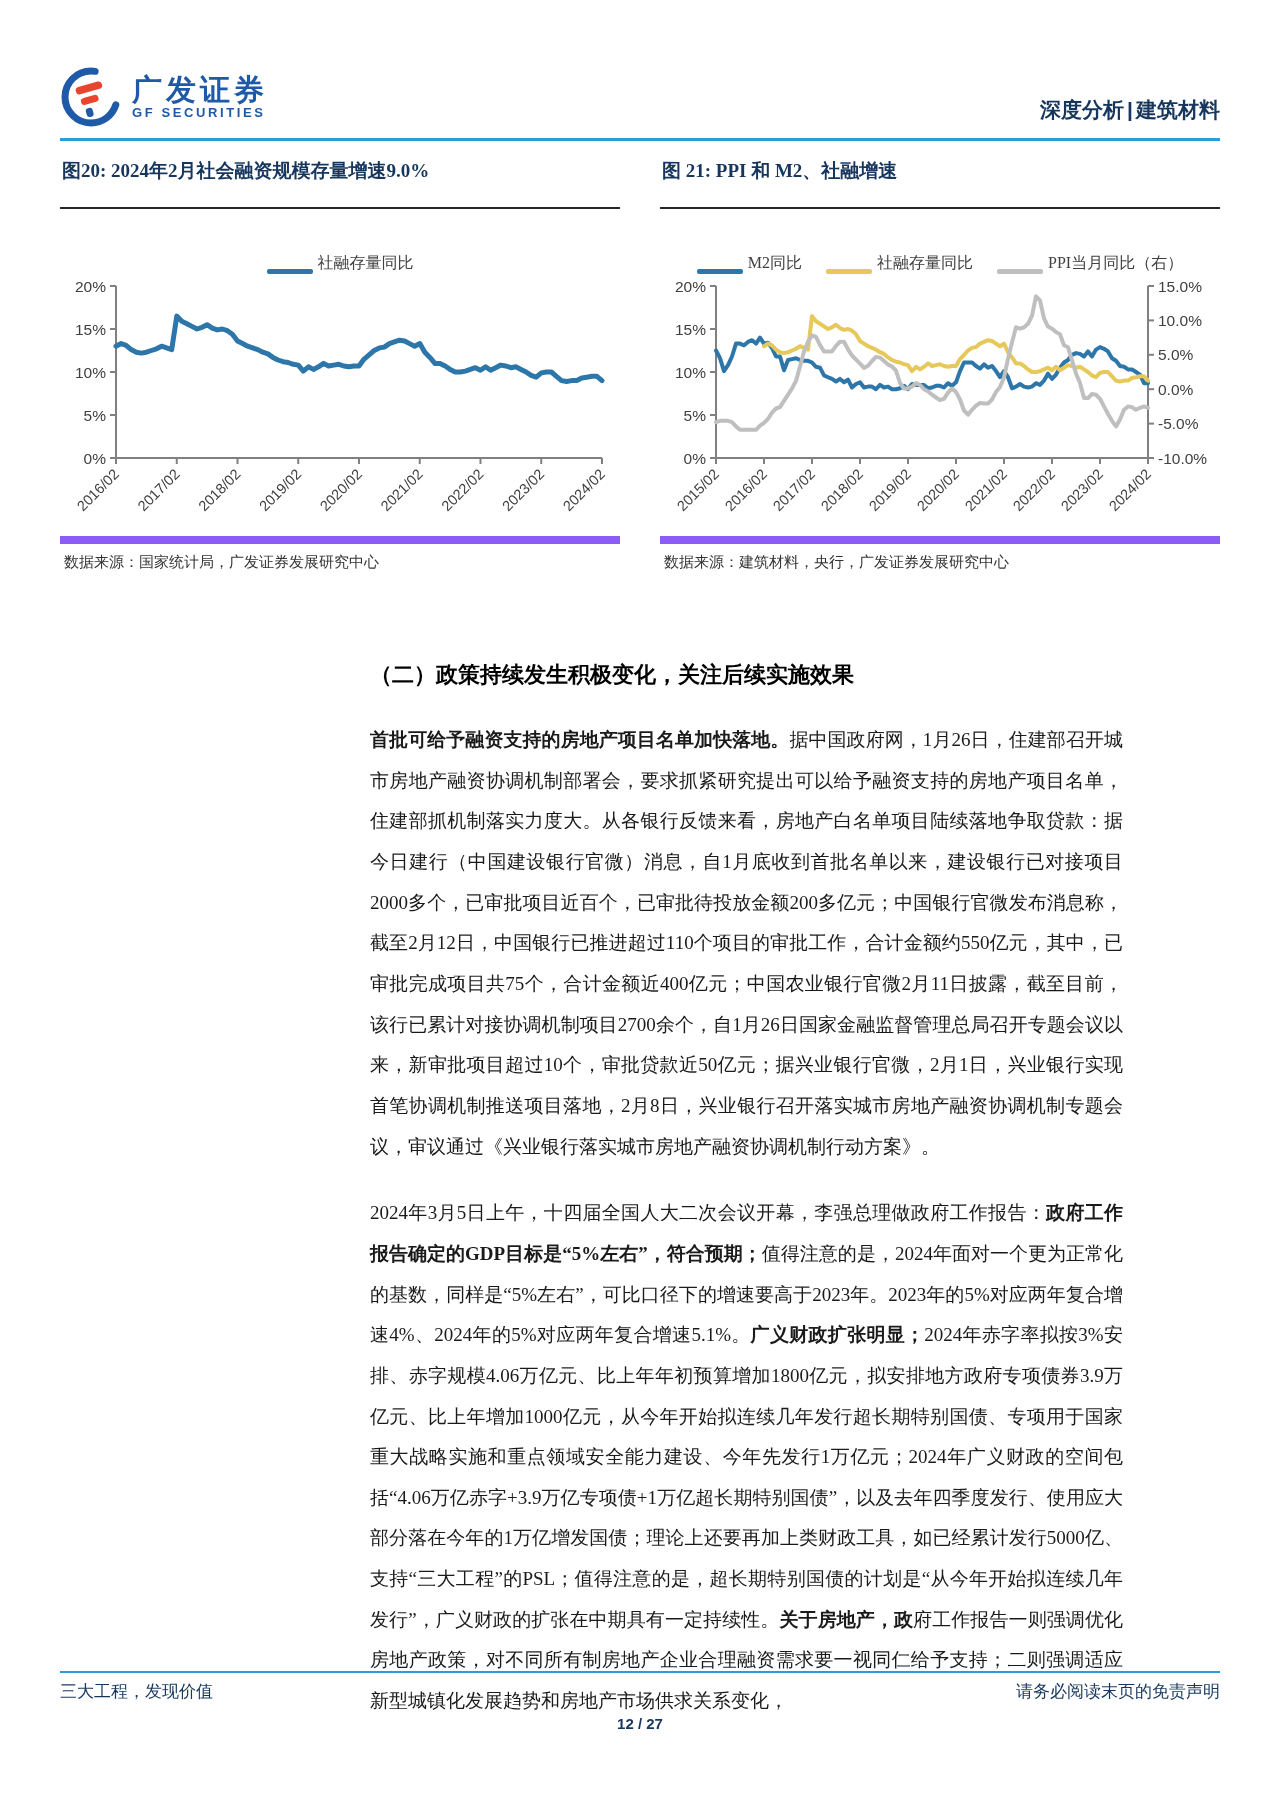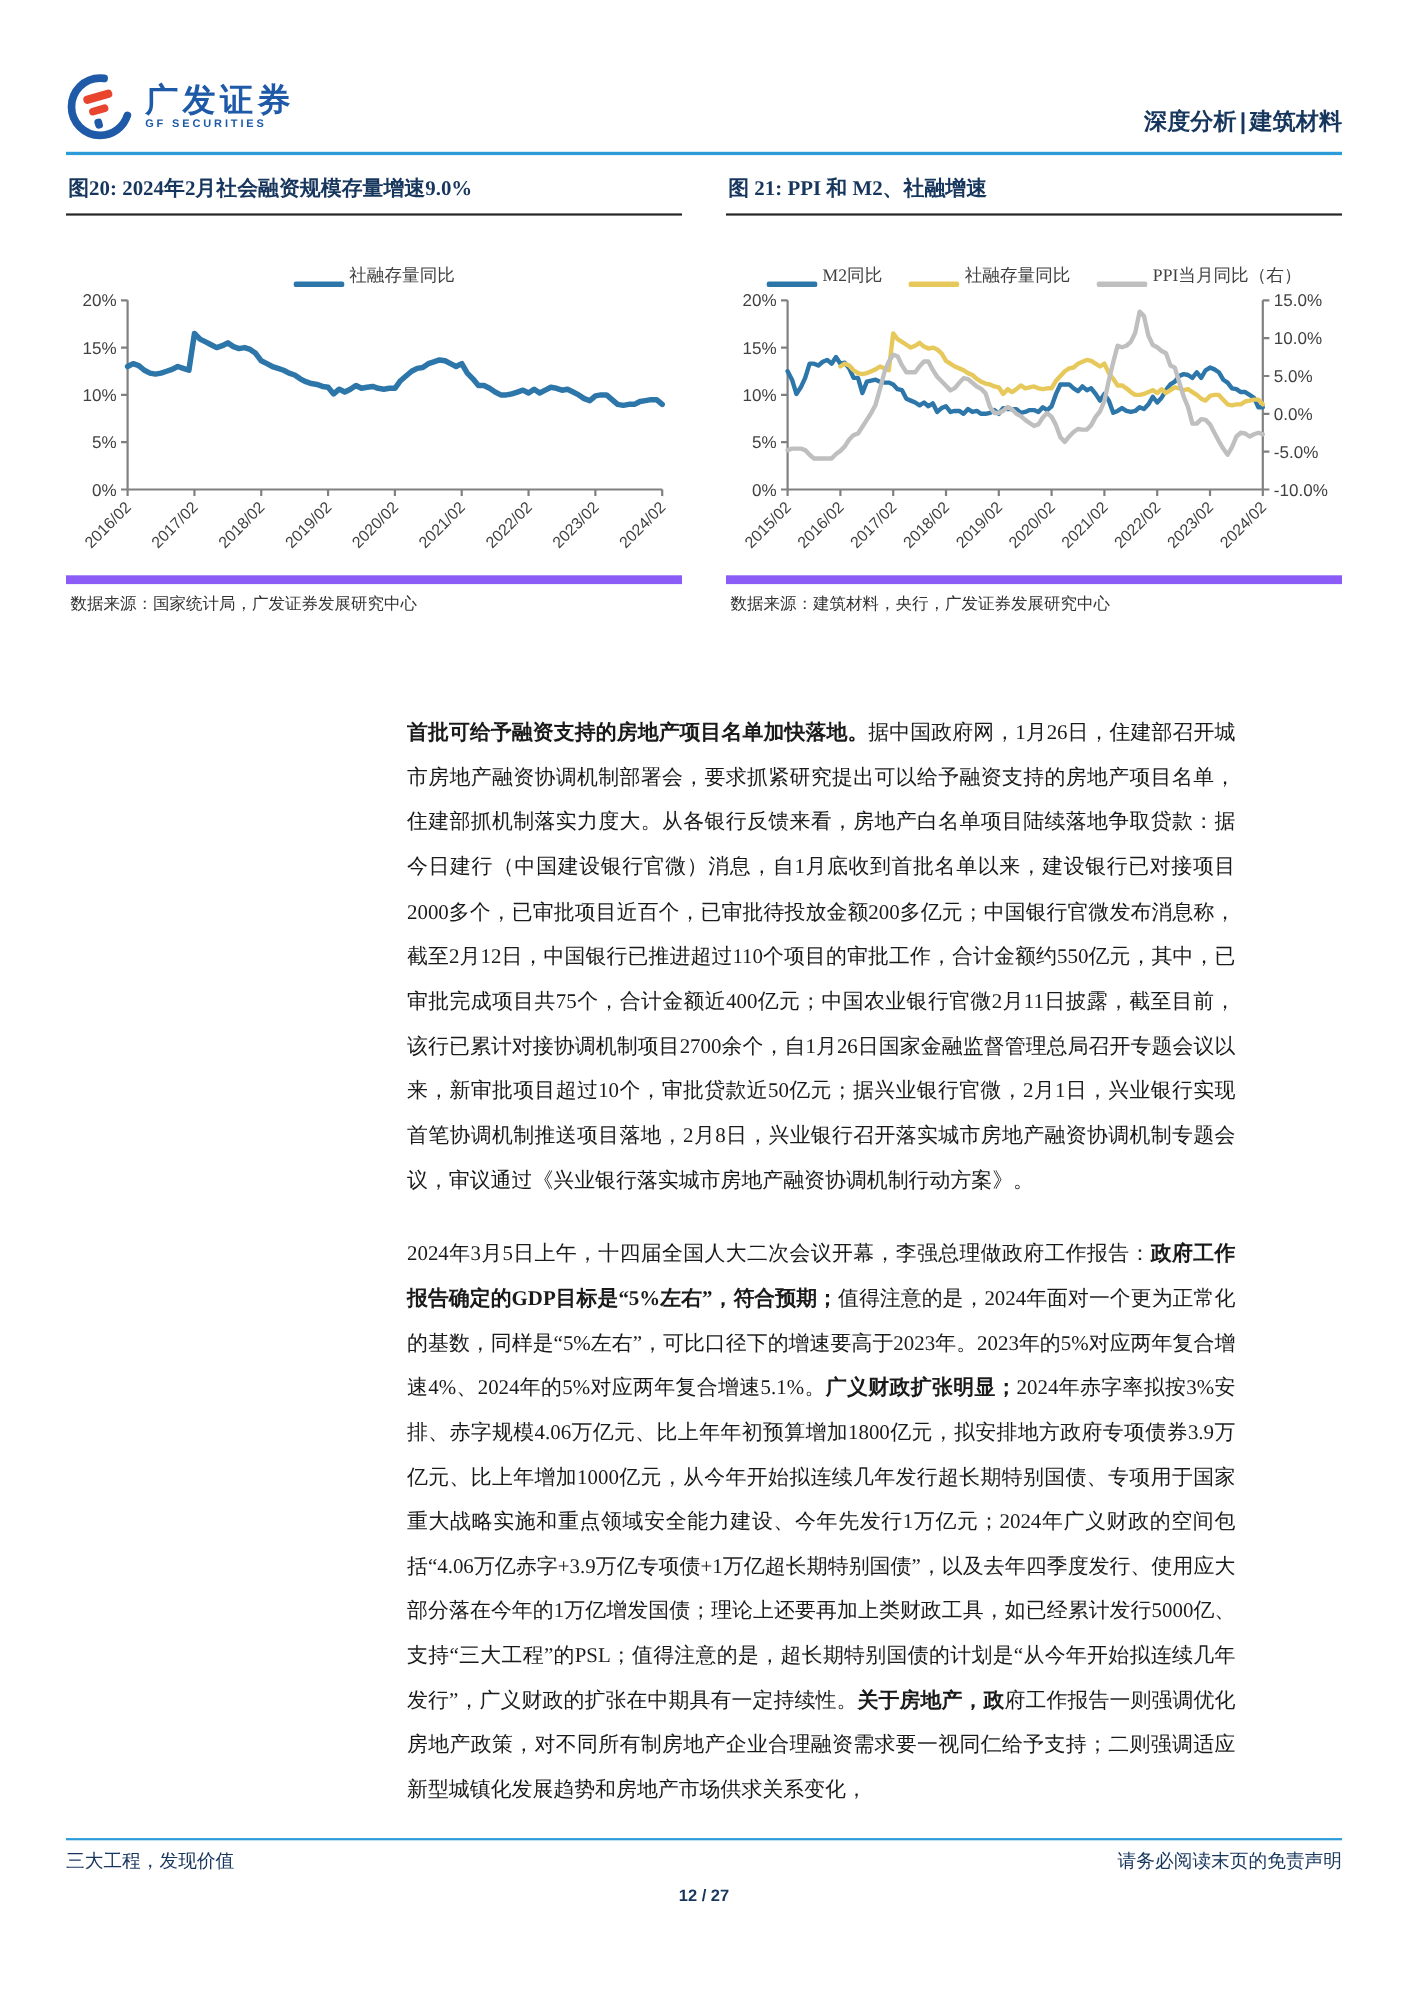--- a/index.html
+++ b/index.html
@@ -3,29 +3,29 @@
 <meta charset="utf-8">
 <style>
   html,body{margin:0;padding:0;background:#ffffff;}
   .page{position:relative;width:1280px;height:1809px;background:#fff;overflow:hidden;
         font-family:"Liberation Sans",sans-serif;color:#1a1a1a;}
   
   .hdr{display:flex;justify-content:space-between;align-items:flex-end;padding:66px 60px 10px 60px;}
   .logo{display:flex;align-items:center;gap:10px;}
   .logo-mark svg{display:block;}
   .logo-cn{font-size:30px;font-weight:bold;color:#1E5AA8;letter-spacing:4px;line-height:1.05;}
-  .logo-en{font-size:10px;font-weight:bold;color:#1E5AA8;letter-spacing:2.6px;}
+  .logo-en{font-size:13px;font-weight:bold;color:#1E5AA8;letter-spacing:2.6px;}
   .hdr-right{font-size:21px;font-weight:bold;color:#17365D;padding-bottom:4px;}
   .hdr-right .sep{margin:0 3px;}
   .hdr-rule{margin:0 60px;height:3px;background:#2B9CD8;}
   
   .charts-row{display:flex;gap:40px;margin:6px 60px 0 60px;}
   .figure{flex:1;min-width:0;}
   .fig-title{font-size:19px;font-weight:bold;color:#17365D;margin:8px 0 0 0;
-             padding:3px 2px 10px 2px;border-bottom:2px solid #262626;
+             padding:3px 2px 23px 2px;border-bottom:2px solid #262626;
              font-family:"Liberation Serif",serif;}
   .legend{display:flex;justify-content:center;gap:24px;margin:44px 0 6px 0;
           font-size:16px;color:#404040;font-family:"Liberation Serif",serif;white-space:nowrap;}
   .legend-item{display:inline-flex;align-items:flex-end;gap:5px;}
   .swatch{display:inline-block;width:46px;height:5px;border-radius:2px;}
   .chart svg{display:block;}
   .chart svg text{font-family:"Liberation Sans",sans-serif;}
   .fig-source{border-top:8px solid #8b5cf6;margin-top:4px;padding:9px 4px 0 4px;
               font-size:15px;color:#333;font-family:"Liberation Serif",serif;}
   
@@ -168,20 +168,21 @@
             <path d="M56.0 70.5 L60.0 78.2 L64.0 91.1 L68.0 85.1 L72.0 76.5 L76.0 63.6 L80.0 63.6 L84.0 65.3 L88.0 61.9 L92.0 60.2 L96.0 63.6 L100.0 57.6 L104.0 63.6 L108.0 62.8 L112.0 67.9 L116.0 76.5 L120.0 76.5 L124.0 90.3 L128.0 80.0 L132.0 79.1 L136.0 78.2 L140.0 80.0 L144.0 80.8 L148.0 80.8 L152.0 82.5 L156.0 86.8 L160.0 87.7 L164.0 95.4 L168.0 97.2 L172.0 98.9 L176.0 101.5 L180.0 98.9 L184.0 102.3 L188.0 99.7 L192.0 107.5 L196.0 104.0 L200.0 102.3 L204.0 107.5 L208.0 106.6 L212.0 106.6 L216.0 109.2 L220.0 104.9 L224.0 107.5 L228.0 106.6 L232.0 109.2 L236.0 109.2 L240.0 108.3 L244.0 105.8 L248.0 109.2 L252.0 104.0 L256.0 104.9 L260.0 104.9 L264.0 104.9 L268.0 108.3 L272.0 107.5 L276.0 105.8 L280.0 105.8 L284.0 107.5 L288.0 103.2 L292.0 105.8 L296.0 102.3 L300.0 91.1 L304.0 82.5 L308.0 82.5 L312.0 82.5 L316.0 86.0 L320.0 88.6 L324.0 84.3 L328.0 87.7 L332.0 86.0 L336.0 91.1 L340.0 97.2 L344.0 91.1 L348.0 97.2 L352.0 108.3 L356.0 106.6 L360.0 104.0 L364.0 106.6 L368.0 107.5 L372.0 106.6 L376.0 103.2 L380.0 104.9 L384.0 100.6 L388.0 93.7 L392.0 98.9 L396.0 94.6 L400.0 87.7 L404.0 82.5 L408.0 80.0 L412.0 74.8 L416.0 73.1 L420.0 73.9 L424.0 76.5 L428.0 71.4 L432.0 76.5 L436.0 69.6 L440.0 67.1 L444.0 68.8 L448.0 71.4 L452.0 78.2 L456.0 80.8 L460.0 86.0 L464.0 86.8 L468.0 89.4 L472.0 89.4 L476.0 92.0 L480.0 94.6 L484.0 103.2 L488.0 103.2" fill="none" stroke="#2D76A9" stroke-width="4" stroke-linejoin="round" stroke-linecap="round"></path>
             <path d="M104.0 66.2 L108.0 63.6 L112.0 65.3 L116.0 69.6 L120.0 72.2 L124.0 73.1 L128.0 72.2 L132.0 70.5 L136.0 68.8 L140.0 66.2 L144.0 67.9 L148.0 69.6 L152.0 36.1 L156.0 41.3 L160.0 43.8 L164.0 46.4 L168.0 49.0 L172.0 47.3 L176.0 44.7 L180.0 48.1 L184.0 49.9 L188.0 49.0 L192.0 50.7 L196.0 54.2 L200.0 61.0 L204.0 63.6 L208.0 66.2 L212.0 67.9 L216.0 69.6 L220.0 72.2 L224.0 73.9 L228.0 77.4 L232.0 80.0 L236.0 81.7 L240.0 82.5 L244.0 84.3 L248.0 85.1 L252.0 91.1 L256.0 86.8 L260.0 89.4 L264.0 86.8 L268.0 83.4 L272.0 86.0 L276.0 85.1 L280.0 84.3 L284.0 86.0 L288.0 86.8 L292.0 86.0 L296.0 86.0 L300.0 79.1 L304.0 74.8 L308.0 70.5 L312.0 67.9 L316.0 67.1 L320.0 63.6 L324.0 61.9 L328.0 60.2 L332.0 61.0 L336.0 63.6 L340.0 66.2 L344.0 63.6 L348.0 72.2 L352.0 77.4 L356.0 83.4 L360.0 83.4 L364.0 86.0 L368.0 89.4 L372.0 92.0 L376.0 92.0 L380.0 91.1 L384.0 89.4 L388.0 87.7 L392.0 90.3 L396.0 86.8 L400.0 90.3 L404.0 87.7 L408.0 85.1 L412.0 86.0 L416.0 87.7 L420.0 86.8 L424.0 89.4 L428.0 92.0 L432.0 95.4 L436.0 97.2 L440.0 92.9 L444.0 92.0 L448.0 92.0 L452.0 96.3 L456.0 100.6 L460.0 101.5 L464.0 100.6 L468.0 100.6 L472.0 98.0 L476.0 97.2 L480.0 96.3 L484.0 96.3 L488.0 100.6" fill="none" stroke="#E7C95B" stroke-width="4" stroke-linejoin="round" stroke-linecap="round"></path>
             <path d="M56.0 142.2 L60.0 140.8 L64.0 140.8 L68.0 140.8 L72.0 142.2 L76.0 146.4 L80.0 149.8 L84.0 149.8 L88.0 149.8 L92.0 149.8 L96.0 149.8 L100.0 145.7 L104.0 142.9 L108.0 138.8 L112.0 132.6 L116.0 128.5 L120.0 127.1 L124.0 120.9 L128.0 114.7 L132.0 108.5 L136.0 100.9 L140.0 86.5 L144.0 71.4 L148.0 61.7 L152.0 55.5 L156.0 56.9 L160.0 65.2 L164.0 71.4 L168.0 71.4 L172.0 71.4 L176.0 65.9 L180.0 61.7 L184.0 61.7 L188.0 69.3 L192.0 75.5 L196.0 79.6 L200.0 83.7 L204.0 87.9 L208.0 85.8 L212.0 81.0 L216.0 76.9 L220.0 77.6 L224.0 81.0 L228.0 84.4 L232.0 86.5 L236.0 90.6 L240.0 103.0 L244.0 108.5 L248.0 108.5 L252.0 106.4 L256.0 103.0 L260.0 105.1 L264.0 109.2 L268.0 111.3 L272.0 114.7 L276.0 117.5 L280.0 120.2 L284.0 118.8 L288.0 112.6 L292.0 108.5 L296.0 112.0 L300.0 119.5 L304.0 130.5 L308.0 134.7 L312.0 129.8 L316.0 125.7 L320.0 123.0 L324.0 123.6 L328.0 123.6 L332.0 119.5 L336.0 112.0 L340.0 107.1 L344.0 97.5 L348.0 78.9 L352.0 62.4 L356.0 47.3 L360.0 48.7 L364.0 47.3 L368.0 43.8 L372.0 35.6 L376.0 16.3 L380.0 20.4 L384.0 38.3 L388.0 46.6 L392.0 48.7 L396.0 52.1 L400.0 54.2 L404.0 65.2 L408.0 67.2 L412.0 80.3 L416.0 93.4 L420.0 103.0 L424.0 118.1 L428.0 118.1 L432.0 114.0 L436.0 114.7 L440.0 118.8 L444.0 126.4 L448.0 134.0 L452.0 140.8 L456.0 146.4 L460.0 139.5 L464.0 129.8 L468.0 126.4 L472.0 127.1 L476.0 129.8 L480.0 127.8 L484.0 126.4 L488.0 127.8" fill="none" stroke="#BFBFBF" stroke-width="4" stroke-linejoin="round" stroke-linecap="round"></path>
           </svg>
         </div>
       <div class="fig-source">数据来源：建筑材料，央行，广发证券发展研究中心</div>
     </section>
   </div>
 
   <main>
+    <h2 class="sec-h">（二）政策持续发生积极变化，关注后续实施效果</h2>
     <p class="para"><span class="b">首批可给予融资支持的房地产项目名单加快落地。</span><span>据中国政府网，1月26日，住建部召开城市房地产融资协调机制部署会，要求抓紧研究提出可以给予融资支持的房地产项目名单，住建部抓机制落实力度大。从各银行反馈来看，房地产白名单项目陆续落地争取贷款：据今日建行（中国建设银行官微）消息，自1月底收到首批名单以来，建设银行已对接项目2000多个，已审批项目近百个，已审批待投放金额200多亿元；中国银行官微发布消息称，截至2月12日，中国银行已推进超过110个项目的审批工作，合计金额约550亿元，其中，已审批完成项目共75个，合计金额近400亿元；中国农业银行官微2月11日披露，截至目前，该行已累计对接协调机制项目2700余个，自1月26日国家金融监督管理总局召开专题会议以来，新审批项目超过10个，审批贷款近50亿元；据兴业银行官微，2月1日，兴业银行实现首笔协调机制推送项目落地，2月8日，兴业银行召开落实城市房地产融资协调机制专题会议，审议通过《兴业银行落实城市房地产融资协调机制行动方案》。</span></p>
     <p class="para"><span>2024年3月5日上午，十四届全国人大二次会议开幕，李强总理做政府工作报告：</span><span class="b">政府工作报告确定的GDP目标是“5%左右”，符合预期；</span><span>值得注意的是，2024年面对一个更为正常化的基数，同样是“5%左右”，可比口径下的增速要高于2023年。2023年的5%对应两年复合增速4%、2024年的5%对应两年复合增速5.1%。</span><span class="b">广义财政扩张明显；</span><span>2024年赤字率拟按3%安排、赤字规模4.06万亿元、比上年年初预算增加1800亿元，拟安排地方政府专项债券3.9万亿元、比上年增加1000亿元，从今年开始拟连续几年发行超长期特别国债、专项用于国家重大战略实施和重点领域安全能力建设、今年先发行1万亿元；2024年广义财政的空间包括“4.06万亿赤字+3.9万亿专项债+1万亿超长期特别国债”，以及去年四季度发行、使用应大部分落在今年的1万亿增发国债；理论上还要再加上类财政工具，如已经累计发行5000亿、支持“三大工程”的PSL；值得注意的是，超长期特别国债的计划是“从今年开始拟连续几年发行”，广义财政的扩张在中期具有一定持续性。</span><span class="b">关于房地产，政</span><span>府工作报告一则强调优化房地产政策，对不同所有制房地产企业合理融资需求要一视同仁给予支持；二则强调适应新型城镇化发展趋势和房地产市场供求关系变化，</span></p>
   </main>
 
   <div class="ftr">
     <div class="ftr-rule"></div>
     <div class="ftr-line">
       <span>三大工程，发现价值</span>
       <span>请务必阅读末页的免责声明</span>
     </div>

